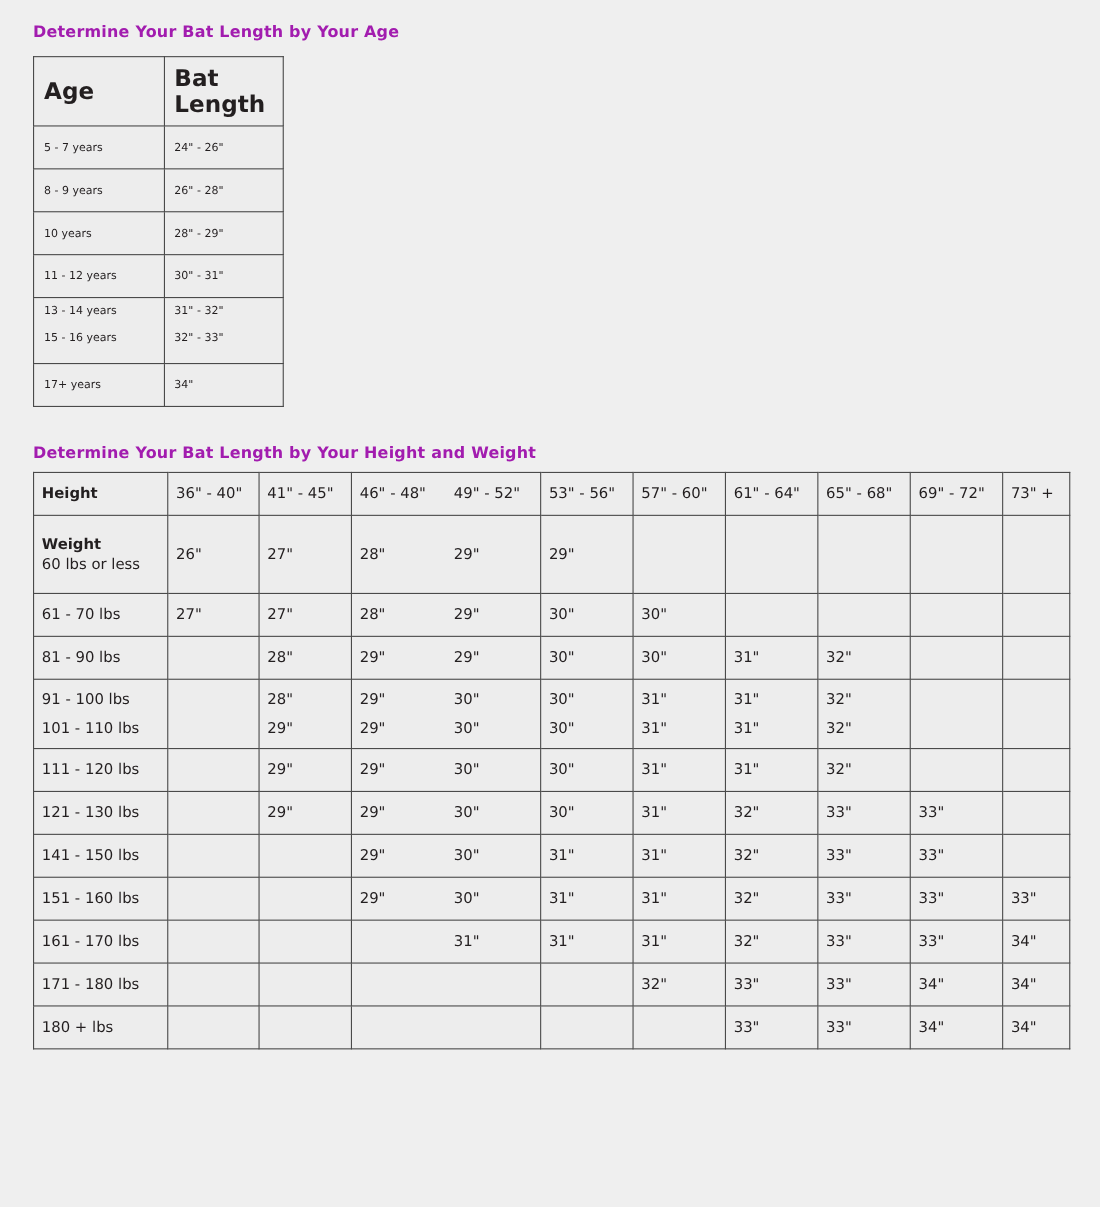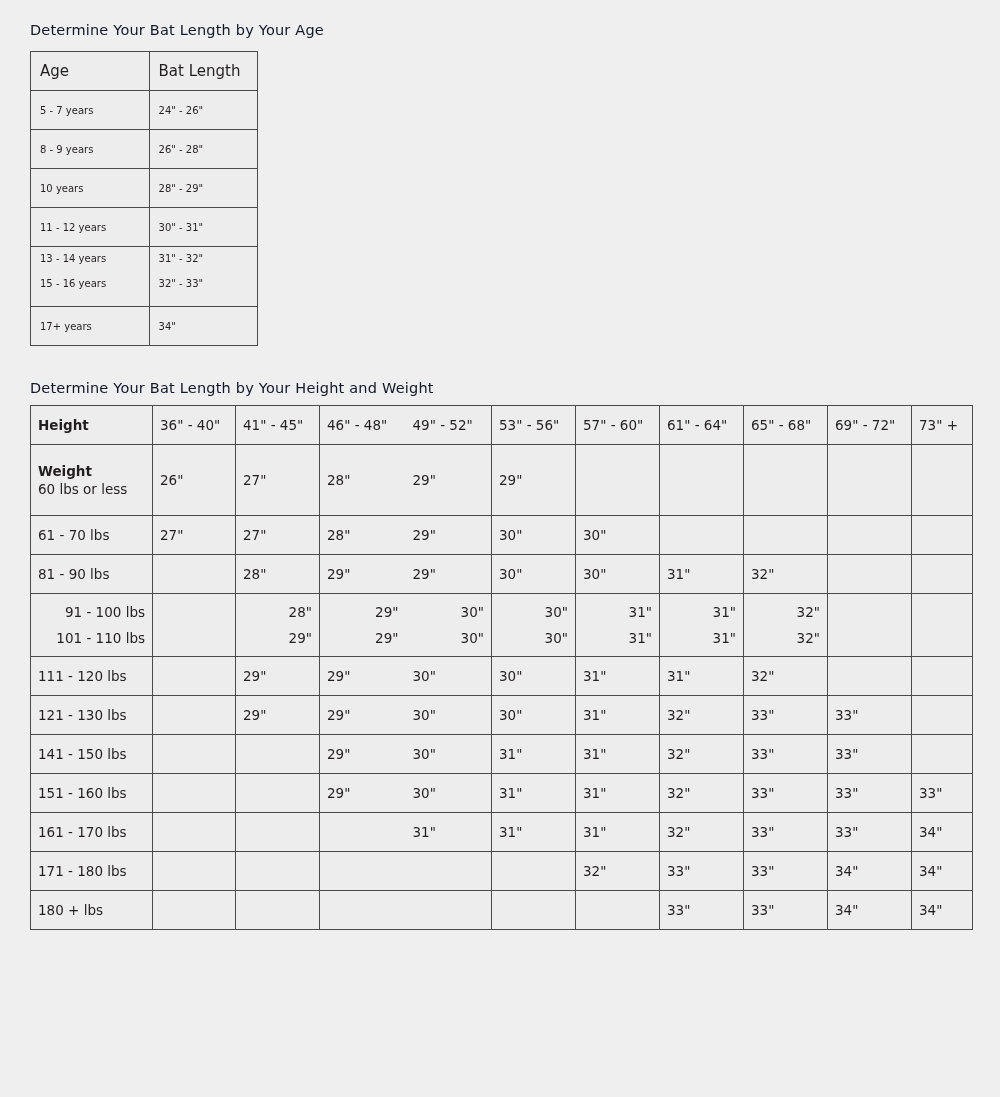--- a/index.html
+++ b/index.html
@@ -14,24 +14,24 @@
     color: #231f20;
     position: relative;
     overflow: hidden;
   }
   .page {
     padding: 16px 28px 0 28px;
     box-sizing: border-box;
   }
   h2.section-title {
     font-size: 14.5px;
-    font-weight: normal;
+    font-weight: bold;
     letter-spacing: 0.2px;
     margin: 6px 0 13px 2px;
-    color: #0f172a;
+    color: #a21caf;
   }
   h2.section-title.second {
     margin-top: 34px;
     margin-bottom: 9px;
   }
 
   table {
     border-collapse: collapse;
     background: #ededed;
   }
@@ -48,22 +48,22 @@
   .age-table {
     width: 228px;
     margin-left: 2px;
   }
   .age-table td, .age-table th {
     padding: 7px 9px;
     font-size: 10px;
     height: 24px;
   }
   .age-table th {
-    font-weight: normal;
-    font-size: 15px;
+    font-weight: bold;
+    font-size: 21px;
   }
   .age-table .col-age { width: 118px; }
   .age-table .col-len { width: 108px; }
   .age-table td.merged {
     padding-top: 0;
     padding-bottom: 10px;
     line-height: 2.45;
   }
 
   
@@ -134,21 +134,20 @@
   .hw-table td.stack .stack-inner {
     display: flex;
     flex-direction: column;
     justify-content: center;
     height: 100%;
   }
   .hw-table td.stack .stack-inner > span {
     padding: 5px 7px;
     box-sizing: border-box;
     display: block;
-    text-align: right;
   }
   .hw-table td.stackpair .stack-inner > span {
     display: flex;
     padding: 0;
   }
   .hw-table td.stackpair .stack-inner > span > span {
     flex: 1 1 50%;
     padding: 5px 7px;
     box-sizing: border-box;
   }

